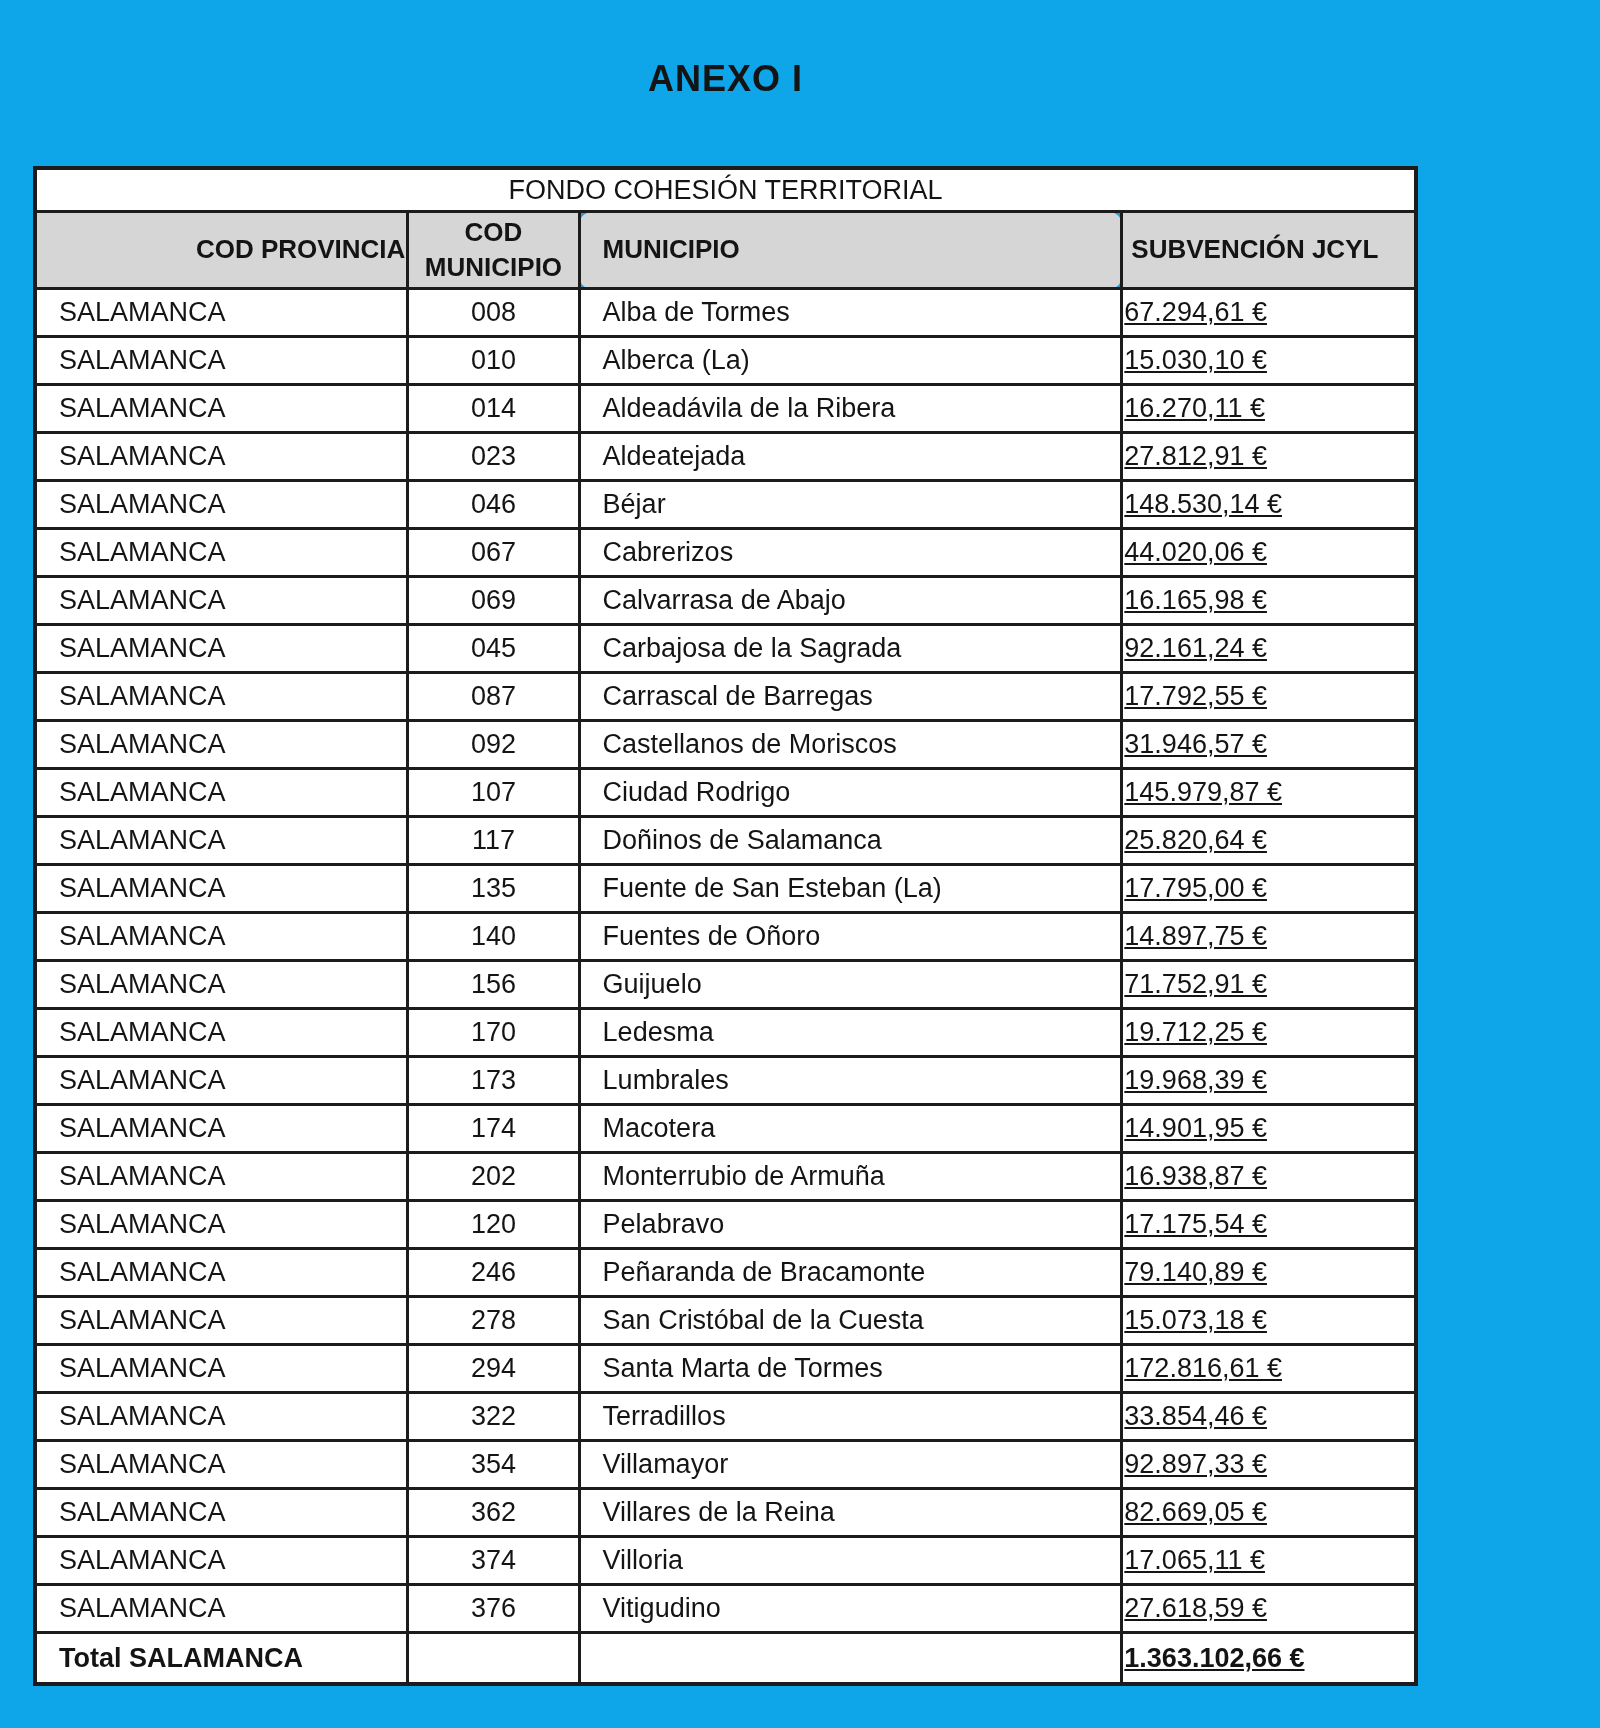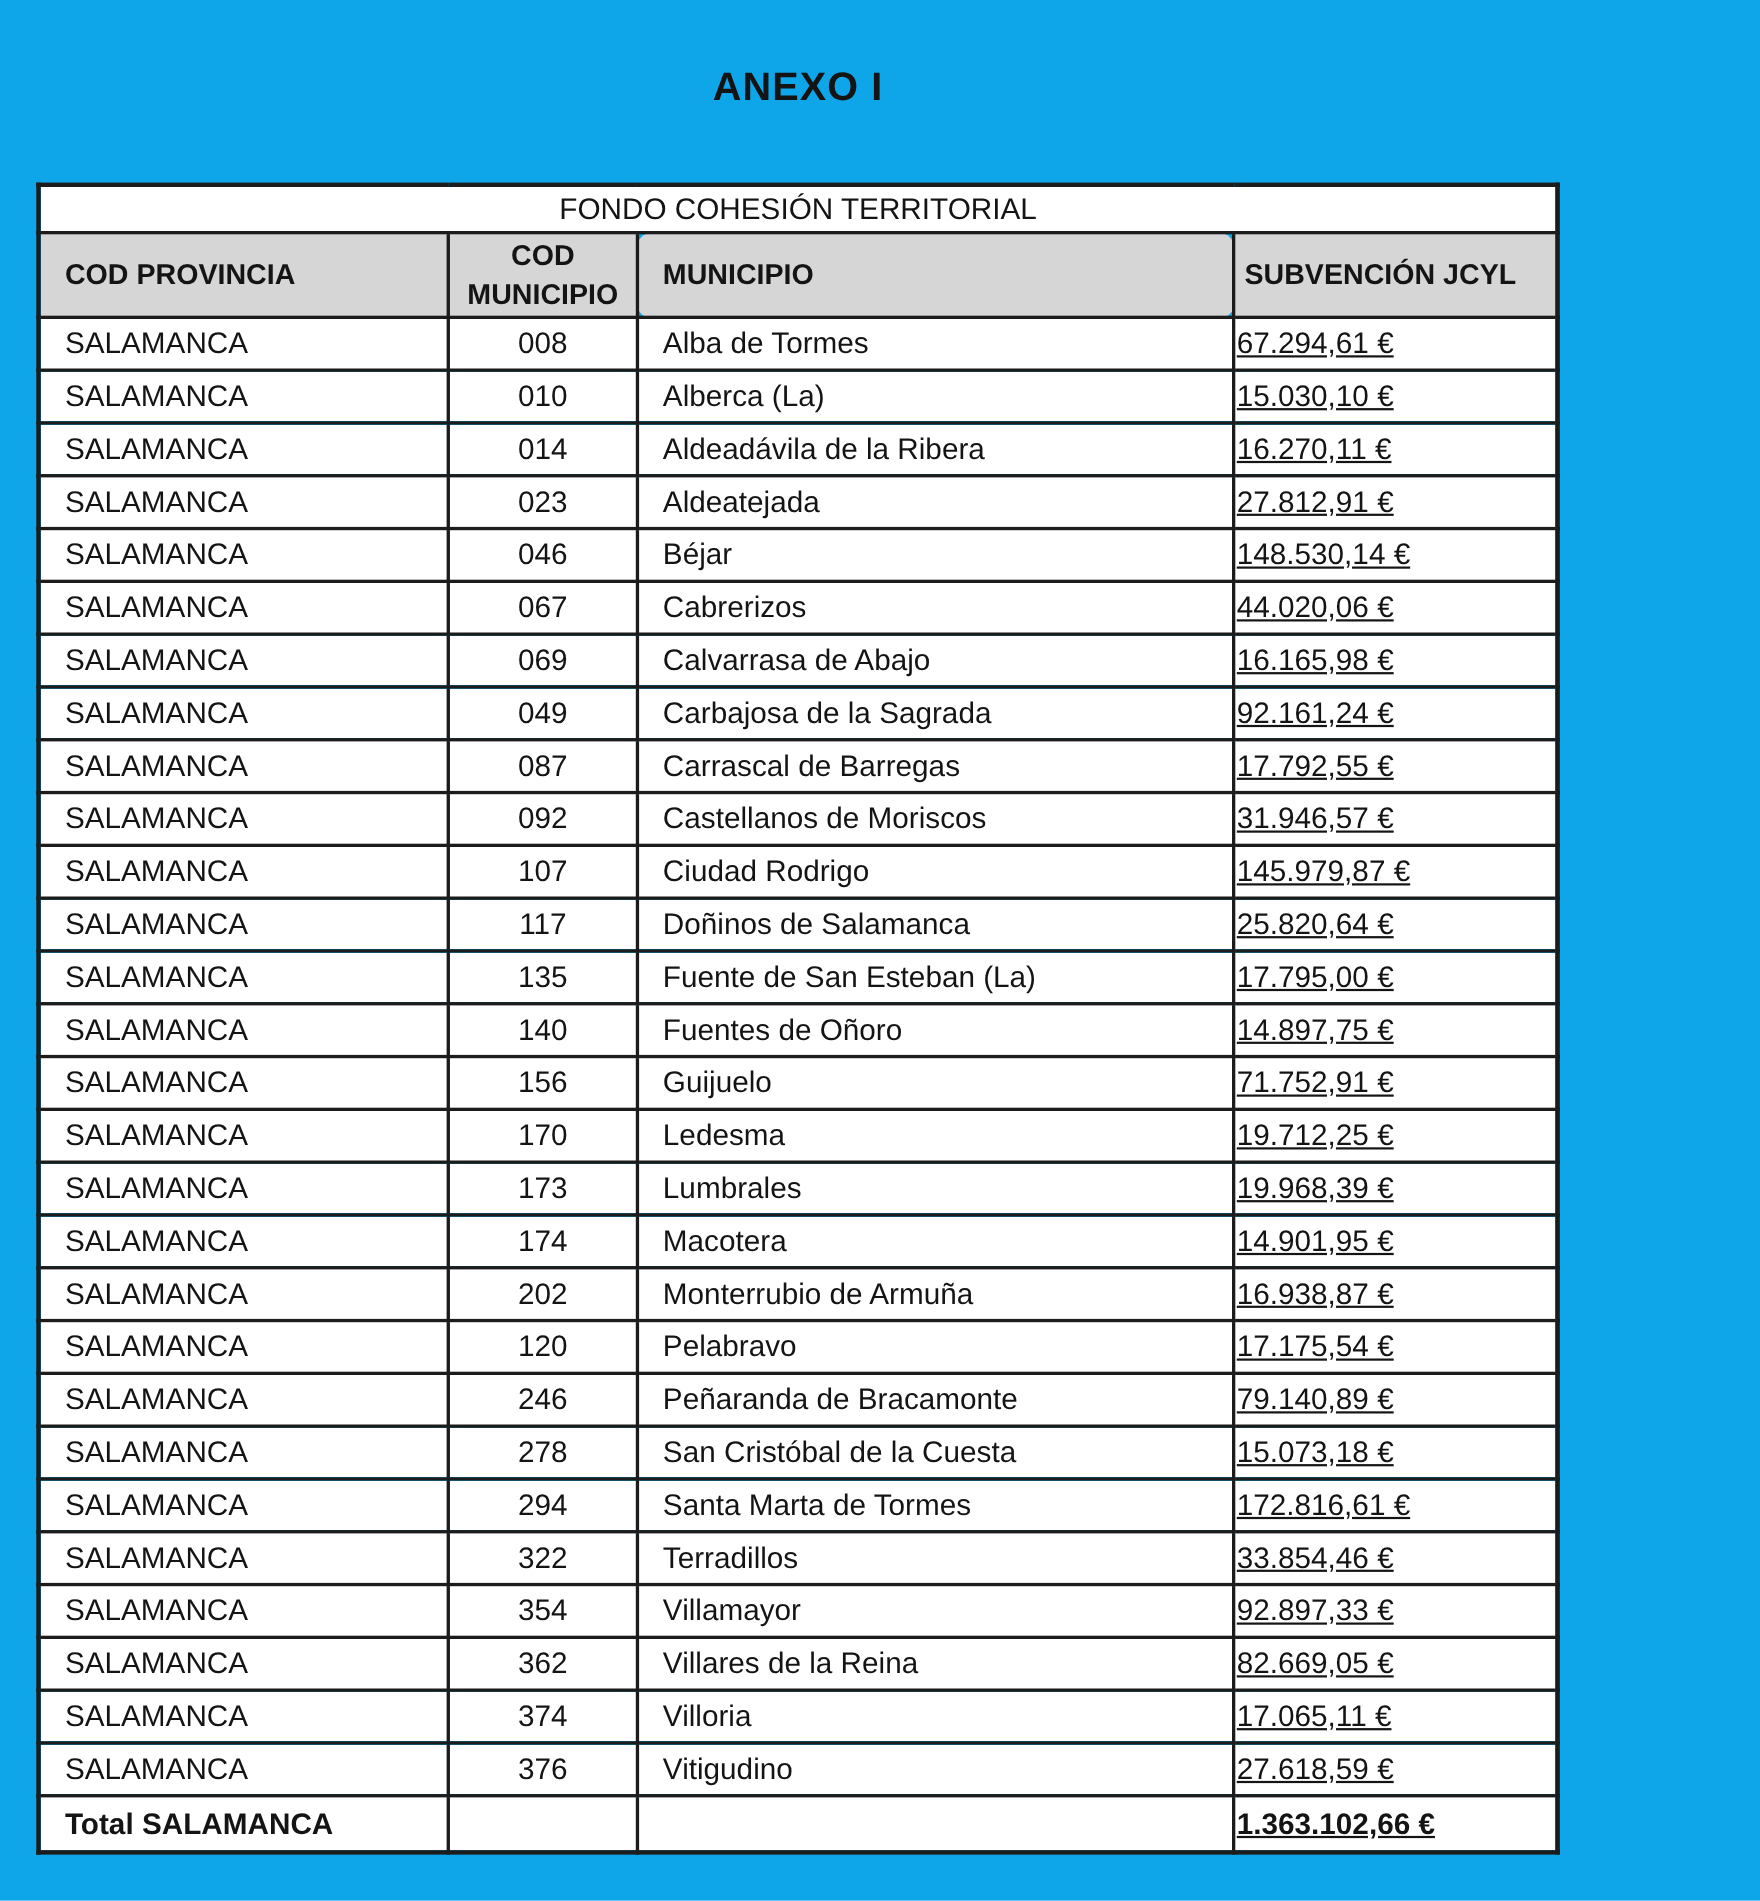--- a/index.html
+++ b/index.html
@@ -55,21 +55,21 @@
   }
   tr.cols th {
     height: 72px;
     background: #d6d6d6;
     font-size: 26px;
     font-weight: bold;
     vertical-align: middle;
     white-space: normal;
     line-height: 1.35;
   }
-  th.h-prov { text-align: left; padding-left: 22px; }
+  th.h-prov { text-align: right; padding-left: 22px; }
   th.h-cod  { text-align: center; padding: 0 10px; }
   th.h-mun  { text-align: left; padding-left: 22px; border-radius: 13px; }
   th.h-sub  { text-align: left; padding: 0 8px; }
   td {
     height: 43px;
     font-size: 27px;
     vertical-align: middle;
     background: #ffffff;
   }
   td.c-prov { text-align: left; padding-left: 22px; }
@@ -149,21 +149,21 @@
 
   <tr>
     <td class="c-prov">SALAMANCA</td>
     <td class="c-cod">069</td>
     <td class="c-mun">Calvarrasa de Abajo</td>
     <td class="c-sub">16.165,98 €</td>
   </tr>
 
   <tr>
     <td class="c-prov">SALAMANCA</td>
-    <td class="c-cod">049</td>
+    <td class="c-cod">045</td>
     <td class="c-mun">Carbajosa de la Sagrada</td>
     <td class="c-sub">92.161,24 €</td>
   </tr>
 
   <tr>
     <td class="c-prov">SALAMANCA</td>
     <td class="c-cod">087</td>
     <td class="c-mun">Carrascal de Barregas</td>
     <td class="c-sub">17.792,55 €</td>
   </tr>

